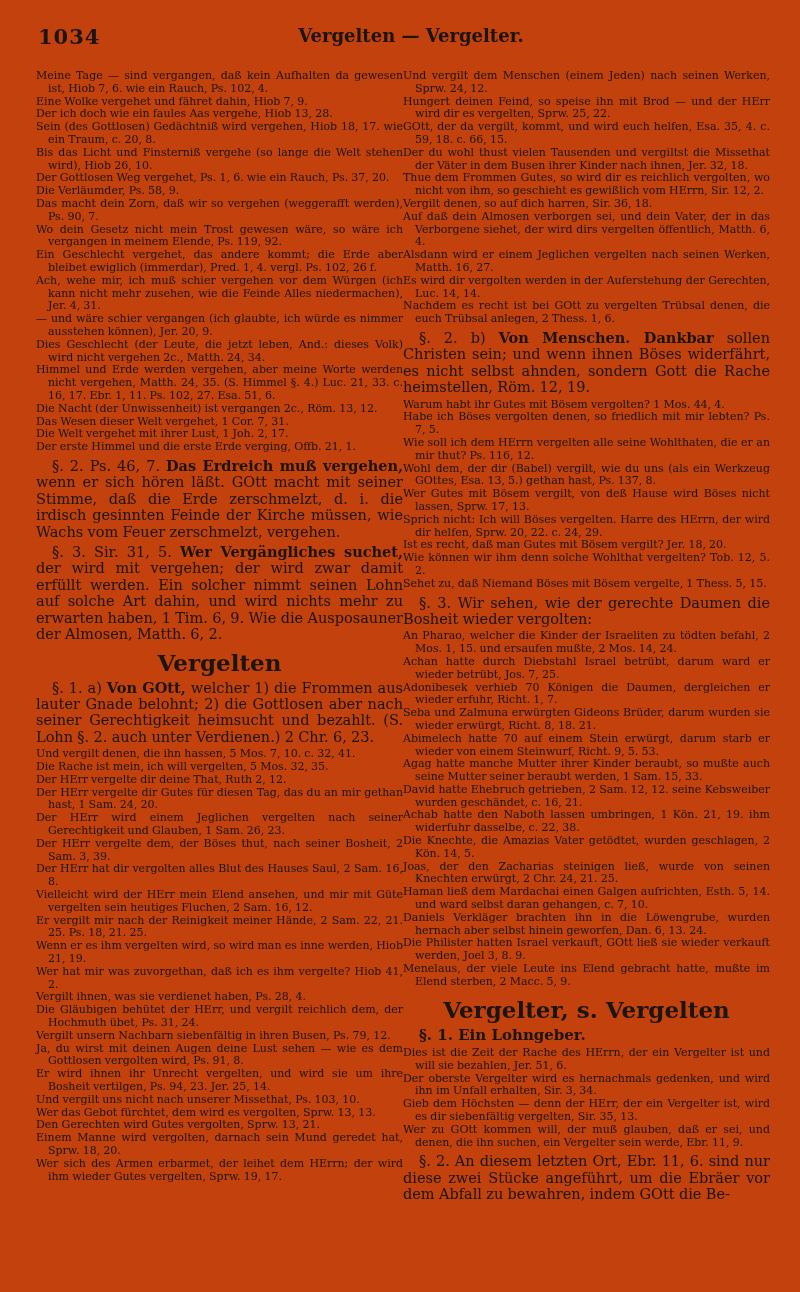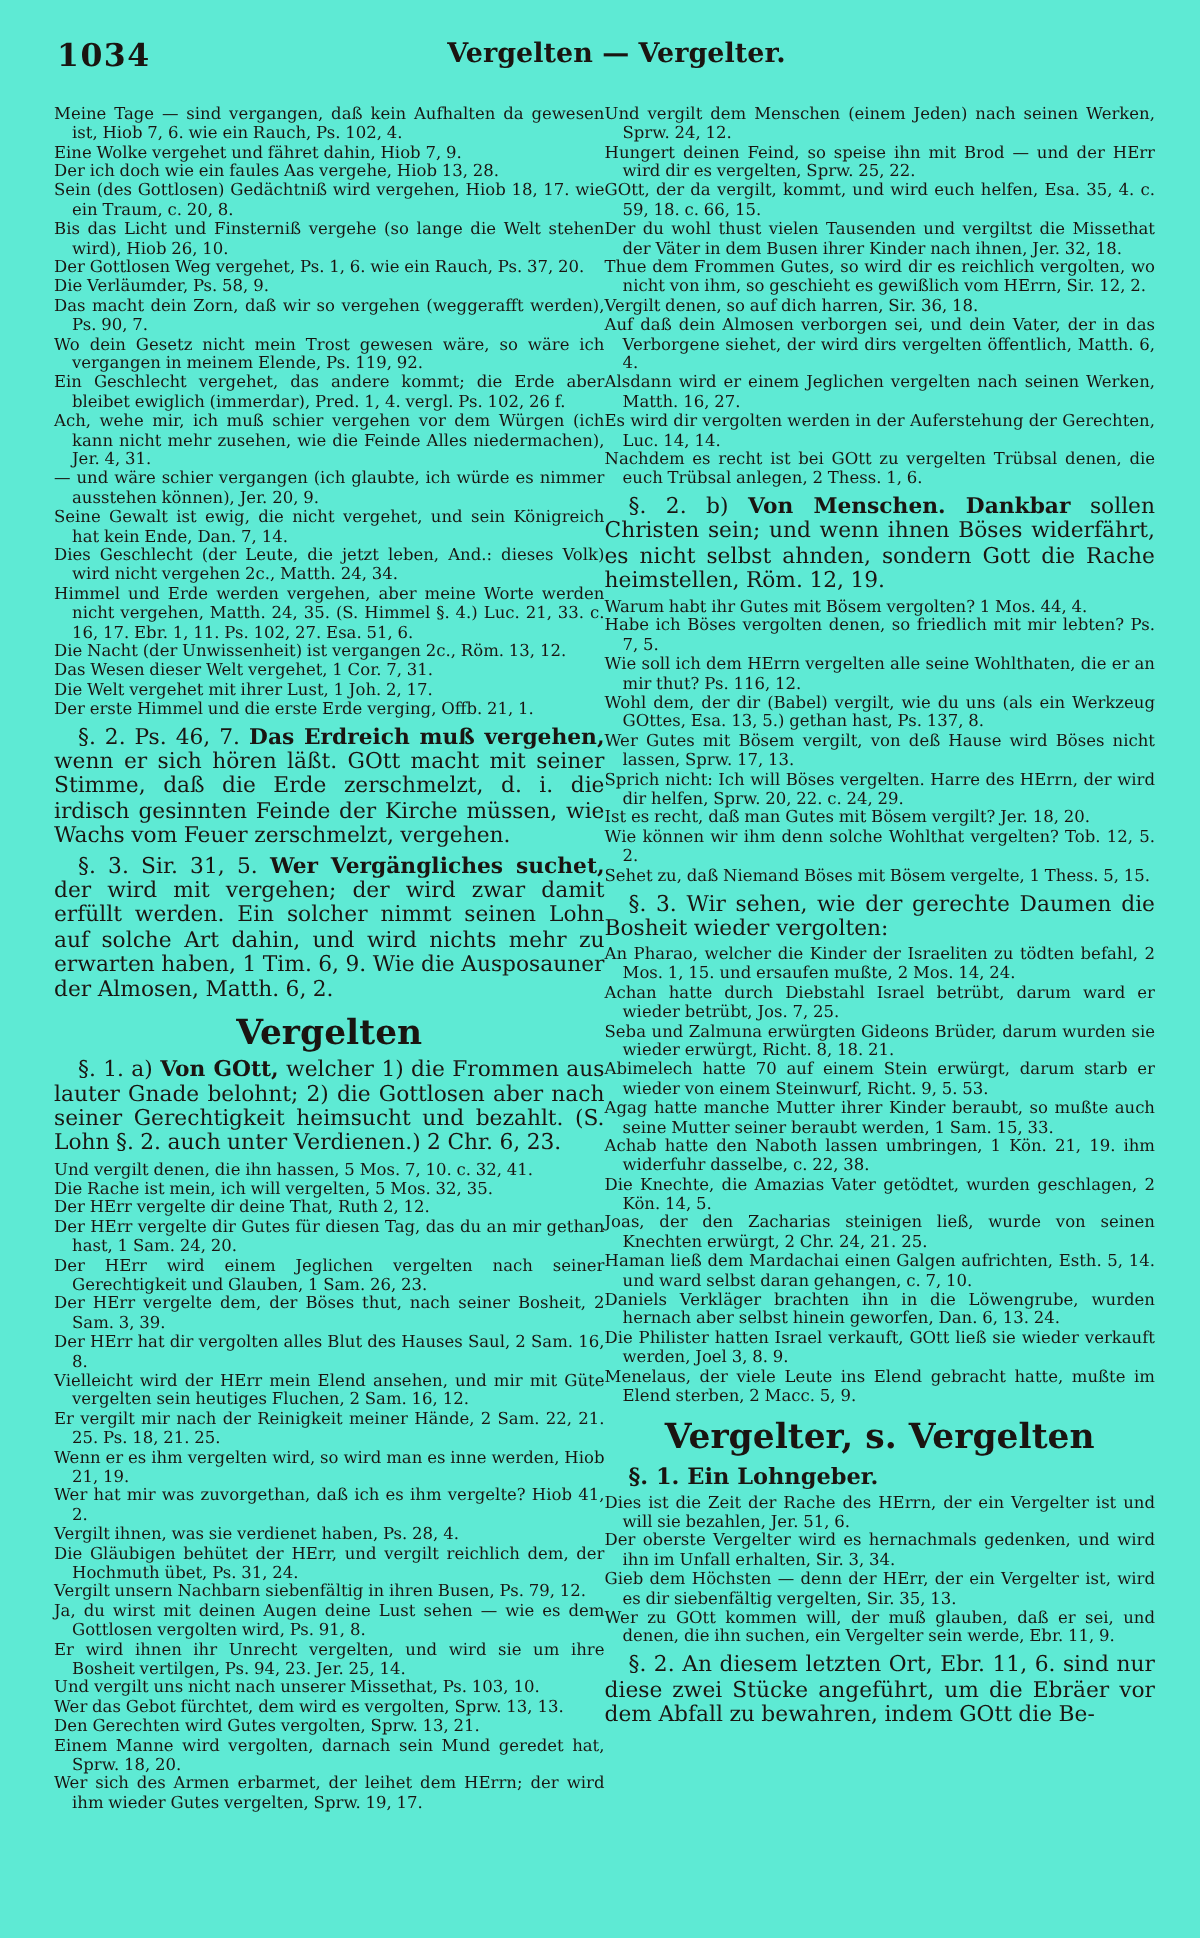--- a/index.html
+++ b/index.html
@@ -3,21 +3,21 @@
 <meta charset="utf-8">
 <style>
   html, body { margin: 0; padding: 0; }
   body { background: #fcfcfa; }
 
   .page {
     position: relative;
     width: 800px;
     height: 1292px;
     box-sizing: border-box;
-    background: #5eead4;
+    background: #c2410c;
     color: #1a1511;
     padding: 24px 30px 2px 36px;
     font-family: "DejaVu Serif", "Liberation Serif", serif;
     overflow: hidden;
   }
 
   .page-header { position: relative; height: 26px; margin-bottom: 20px; }
   .page-num {
     position: absolute; left: 2px; top: 0;
     font-size: 21px; font-weight: bold; letter-spacing: 1px;
@@ -85,21 +85,20 @@
           <p class="entry">Der ich doch wie ein faules Aas vergehe, Hiob 13, 28.</p>
           <p class="entry">Sein (des Gottlosen) Gedächtniß wird vergehen, Hiob 18, 17. wie ein Traum, c. 20, 8.</p>
           <p class="entry">Bis das Licht und Finsterniß vergehe (so lange die Welt stehen wird), Hiob 26, 10.</p>
           <p class="entry">Der Gottlosen Weg vergehet, Ps. 1, 6. wie ein Rauch, Ps. 37, 20.</p>
           <p class="entry">Die Verläumder, Ps. 58, 9.</p>
           <p class="entry">Das macht dein Zorn, daß wir so vergehen (weggerafft werden), Ps. 90, 7.</p>
           <p class="entry">Wo dein Gesetz nicht mein Trost gewesen wäre, so wäre ich vergangen in meinem Elende, Ps. 119, 92.</p>
           <p class="entry">Ein Geschlecht vergehet, das andere kommt; die Erde aber bleibet ewiglich (immerdar), Pred. 1, 4. vergl. Ps. 102, 26 f.</p>
           <p class="entry">Ach, wehe mir, ich muß schier vergehen vor dem Würgen (ich kann nicht mehr zusehen, wie die Feinde Alles niedermachen), Jer. 4, 31.</p>
           <p class="entry">— und wäre schier vergangen (ich glaubte, ich würde es nimmer ausstehen können), Jer. 20, 9.</p>
-          <p class="entry">Seine Gewalt ist ewig, die nicht vergehet, und sein Königreich hat kein Ende, Dan. 7, 14.</p>
           <p class="entry">Dies Geschlecht (der Leute, die jetzt leben, And.: dieses Volk) wird nicht vergehen 2c., Matth. 24, 34.</p>
           <p class="entry">Himmel und Erde werden vergehen, aber meine Worte werden nicht vergehen, Matth. 24, 35. (S. Himmel §. 4.) Luc. 21, 33. c. 16, 17. Ebr. 1, 11. Ps. 102, 27. Esa. 51, 6.</p>
           <p class="entry">Die Nacht (der Unwissenheit) ist vergangen 2c., Röm. 13, 12.</p>
           <p class="entry">Das Wesen dieser Welt vergehet, 1 Cor. 7, 31.</p>
           <p class="entry">Die Welt vergehet mit ihrer Lust, 1 Joh. 2, 17.</p>
           <p class="entry">Der erste Himmel und die erste Erde verging, Offb. 21, 1.</p>
         </div>
 
       <p class="section-para">
         <span class="sec-prefix">§. 2. Ps. 46, 7.</span>
@@ -179,23 +178,25 @@
         </div>
 
       <p class="section-para">
         <span class="sec-prefix">§. 3.</span>
         <span class="sec-text">Wir sehen, wie der gerechte Daumen die Bosheit wieder vergolten:</span>
       </p>
 
       <div class="entries">
           <p class="entry">An Pharao, welcher die Kinder der Israeliten zu tödten befahl, 2 Mos. 1, 15. und ersaufen mußte, 2 Mos. 14, 24.</p>
           <p class="entry">Achan hatte durch Diebstahl Israel betrübt, darum ward er wieder betrübt, Jos. 7, 25.</p>
+          <p class="entry">Adonibesek verhieb 70 Königen die Daumen, dergleichen er wieder erfuhr, Richt. 1, 7.</p>
           <p class="entry">Seba und Zalmuna erwürgten Gideons Brüder, darum wurden sie wieder erwürgt, Richt. 8, 18. 21.</p>
           <p class="entry">Abimelech hatte 70 auf einem Stein erwürgt, darum starb er wieder von einem Steinwurf, Richt. 9, 5. 53.</p>
           <p class="entry">Agag hatte manche Mutter ihrer Kinder beraubt, so mußte auch seine Mutter seiner beraubt werden, 1 Sam. 15, 33.</p>
+          <p class="entry">David hatte Ehebruch getrieben, 2 Sam. 12, 12. seine Kebsweiber wurden geschändet, c. 16, 21.</p>
           <p class="entry">Achab hatte den Naboth lassen umbringen, 1 Kön. 21, 19. ihm widerfuhr dasselbe, c. 22, 38.</p>
           <p class="entry">Die Knechte, die Amazias Vater getödtet, wurden geschlagen, 2 Kön. 14, 5.</p>
           <p class="entry">Joas, der den Zacharias steinigen ließ, wurde von seinen Knechten erwürgt, 2 Chr. 24, 21. 25.</p>
           <p class="entry">Haman ließ dem Mardachai einen Galgen aufrichten, Esth. 5, 14. und ward selbst daran gehangen, c. 7, 10.</p>
           <p class="entry">Daniels Verkläger brachten ihn in die Löwengrube, wurden hernach aber selbst hinein geworfen, Dan. 6, 13. 24.</p>
           <p class="entry">Die Philister hatten Israel verkauft, GOtt ließ sie wieder verkauft werden, Joel 3, 8. 9.</p>
           <p class="entry">Menelaus, der viele Leute ins Elend gebracht hatte, mußte im Elend sterben, 2 Macc. 5, 9.</p>
         </div>
 
       <h2 class="article-heading">Vergelter, s. Vergelten</h2>

